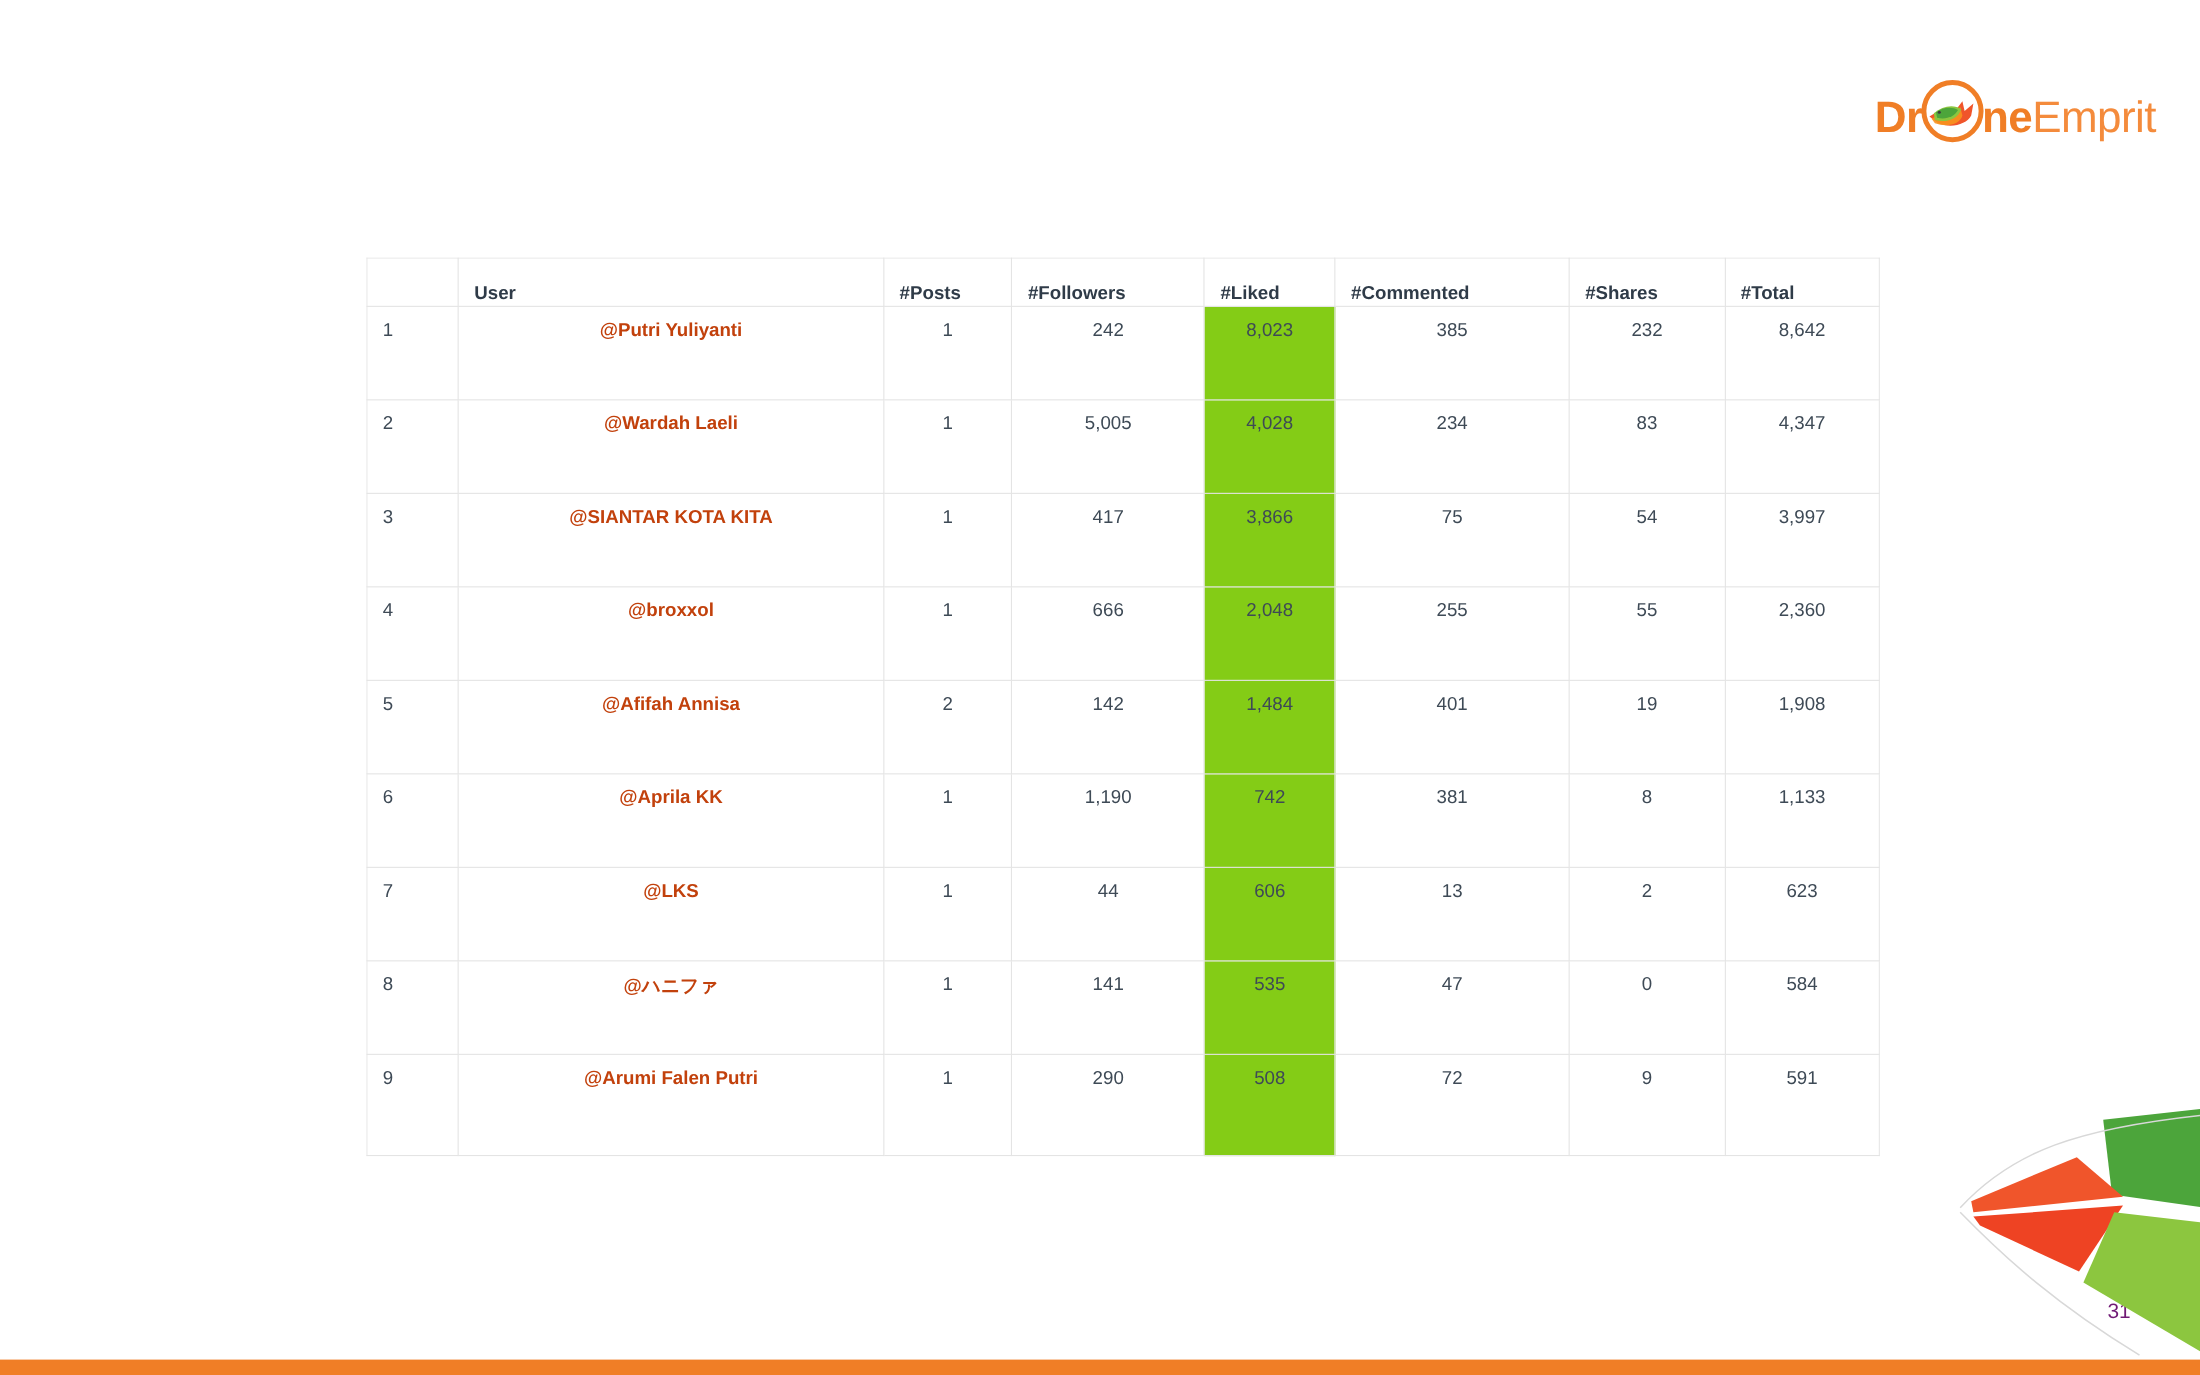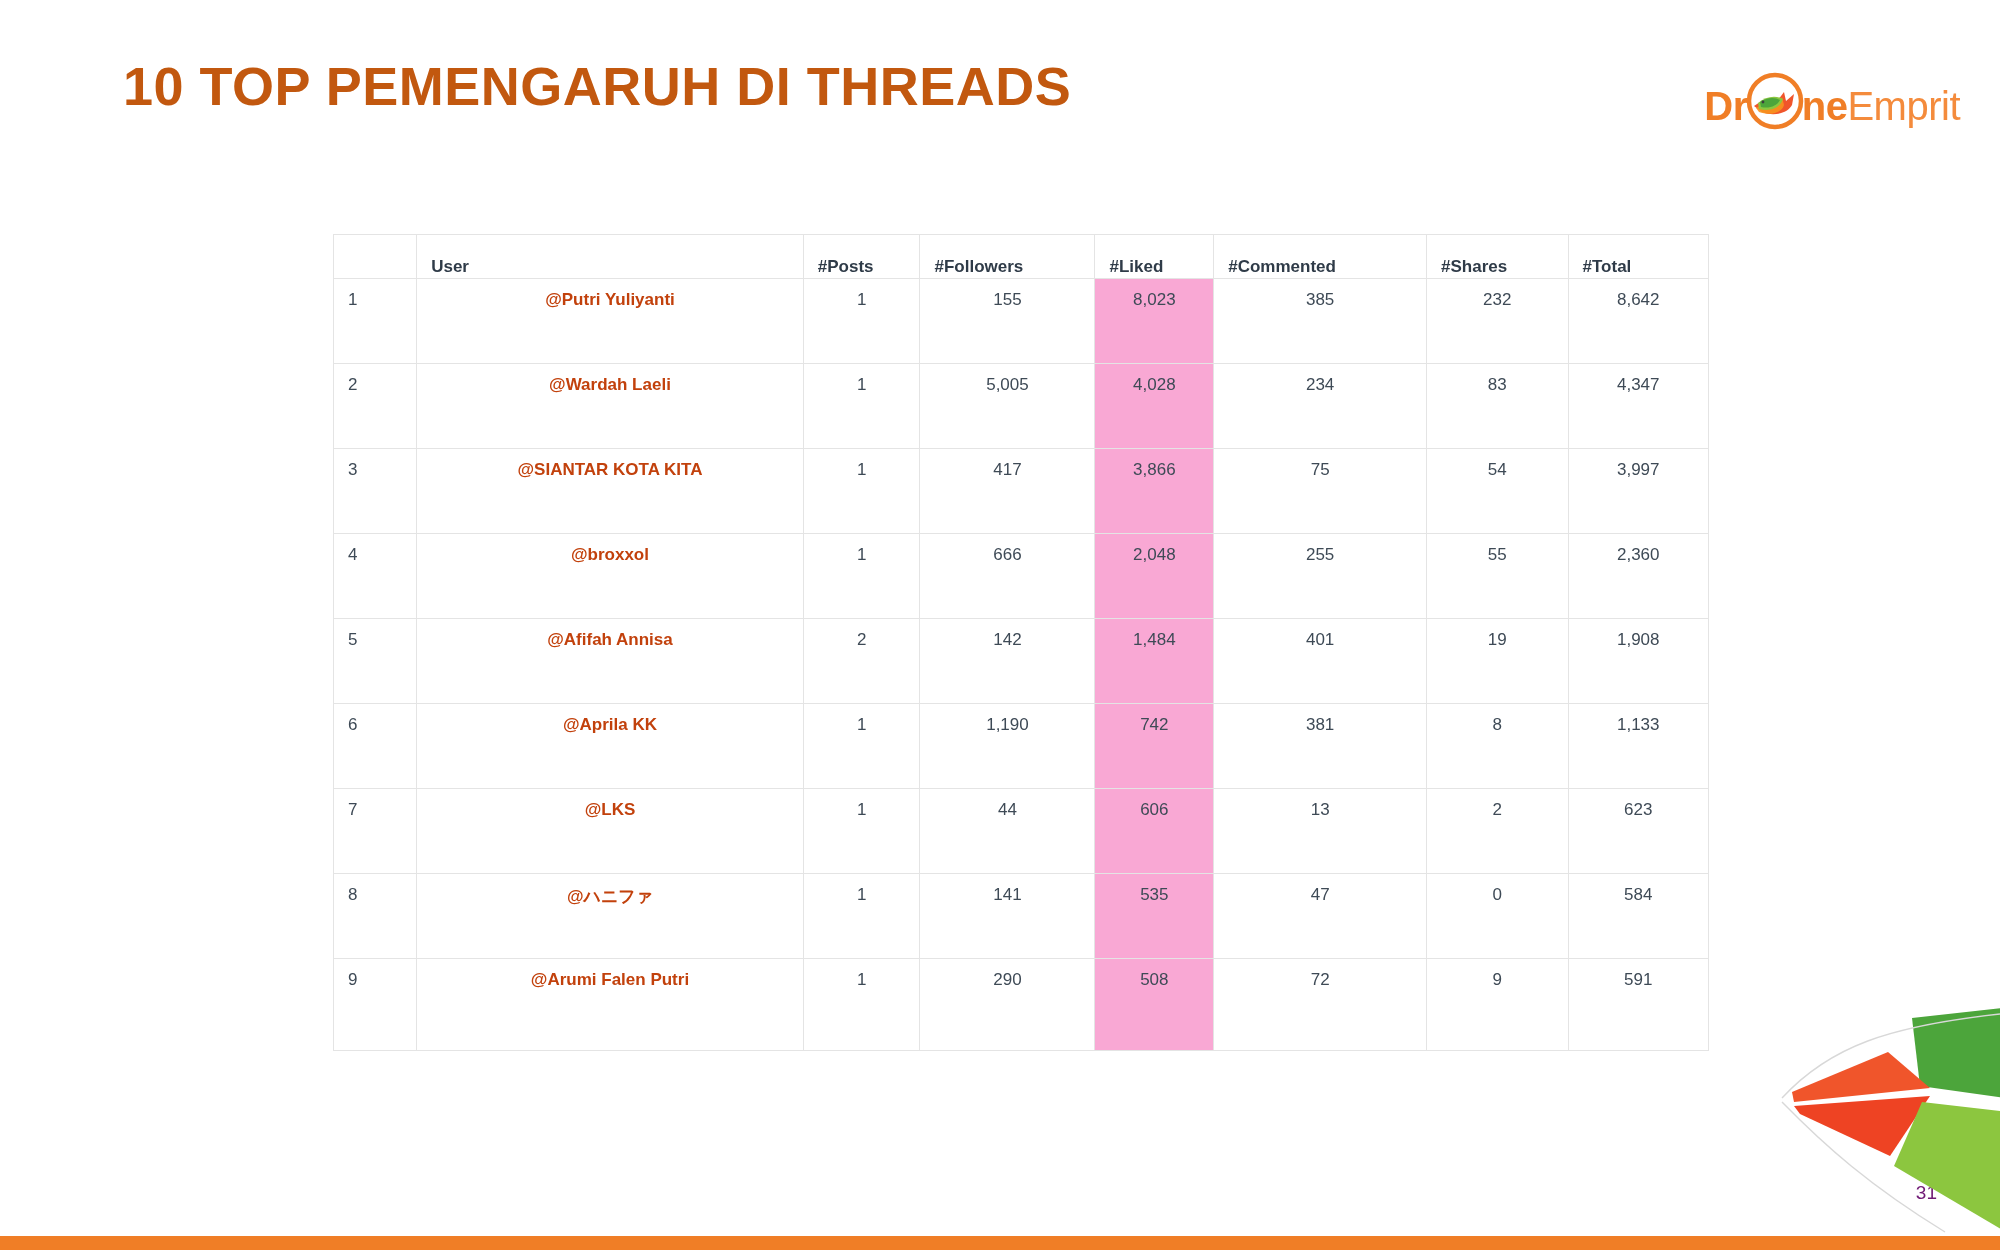--- a/index.html
+++ b/index.html
@@ -113,21 +113,21 @@
   .c-fol    { width: 162px; text-align: center; }
   .c-liked  { width: 110px; text-align: center; }
   .c-comm   { width: 197px; text-align: center; }
   .c-shares { width: 131px; text-align: center; }
   .c-total  { width: 130px; text-align: center; margin-top: 32px; }
 
   thead .c-posts, thead .c-fol, thead .c-liked,
   thead .c-comm, thead .c-shares, thead .c-total,
   thead .c-user { text-align: left; }
 
-  td.c-liked, th.c-liked { background: #f9a8d4; }
+  td.c-liked, th.c-liked { background: #84cc16; }
   thead th.c-liked { background: #ffffff; }
 
   .username {
     color: #c2410c;
     font-weight: bold;
     font-size: 17px;
     white-space: nowrap;
   }
 
   
@@ -157,21 +157,20 @@
     width: 230px;
     height: 230px;
     pointer-events: none;
   }
 </style>
 </head>
 <body>
 
 <div id="slide">
 
-  <div id="slide-title">10 TOP PEMENGARUH DI THREADS</div>
 
   <div id="logo">
     <div class="logo-text">
       <span class="dr">Dr</span>
       <span class="bird-mark">
         <svg width="62" height="62" viewBox="0 0 62 62" aria-hidden="true">
           <circle cx="31" cy="31" r="26" fill="none" stroke="#F07E26" stroke-width="4.5"></circle>
           <path d="M10 36 C18 30, 26 28, 34 30 L40 22 L42 31 L50 24 L48 35 C44 43, 30 47, 18 42 Z" fill="#F0552B"></path>
           <path d="M12 38 C20 33, 28 32, 35 34 L38 27 L40 35 C38 43, 26 46, 15 42 Z" fill="#F7941E" opacity="0.9"></path>
           <path d="M14 33 C22 26, 32 25, 39 29 C36 38, 26 42, 15 39 Z" fill="#8CC63F"></path>
@@ -196,21 +195,21 @@
           <th class="c-comm">#Commented</th>
           <th class="c-shares">#Shares</th>
           <th class="c-total">#Total</th>
         </tr>
       </thead>
       <tbody id="table-body">
           <tr>
             <td class="c-idx">1</td>
             <td class="c-user"><span class="username">@Putri Yuliyanti</span></td>
             <td class="c-posts">1</td>
-            <td class="c-fol">155</td>
+            <td class="c-fol">242</td>
             <td class="c-liked">8,023</td>
             <td class="c-comm">385</td>
             <td class="c-shares">232</td>
             <td class="c-total">8,642</td>
           </tr>
           <tr>
             <td class="c-idx">2</td>
             <td class="c-user"><span class="username">@Wardah Laeli</span></td>
             <td class="c-posts">1</td>
             <td class="c-fol">5,005</td>

